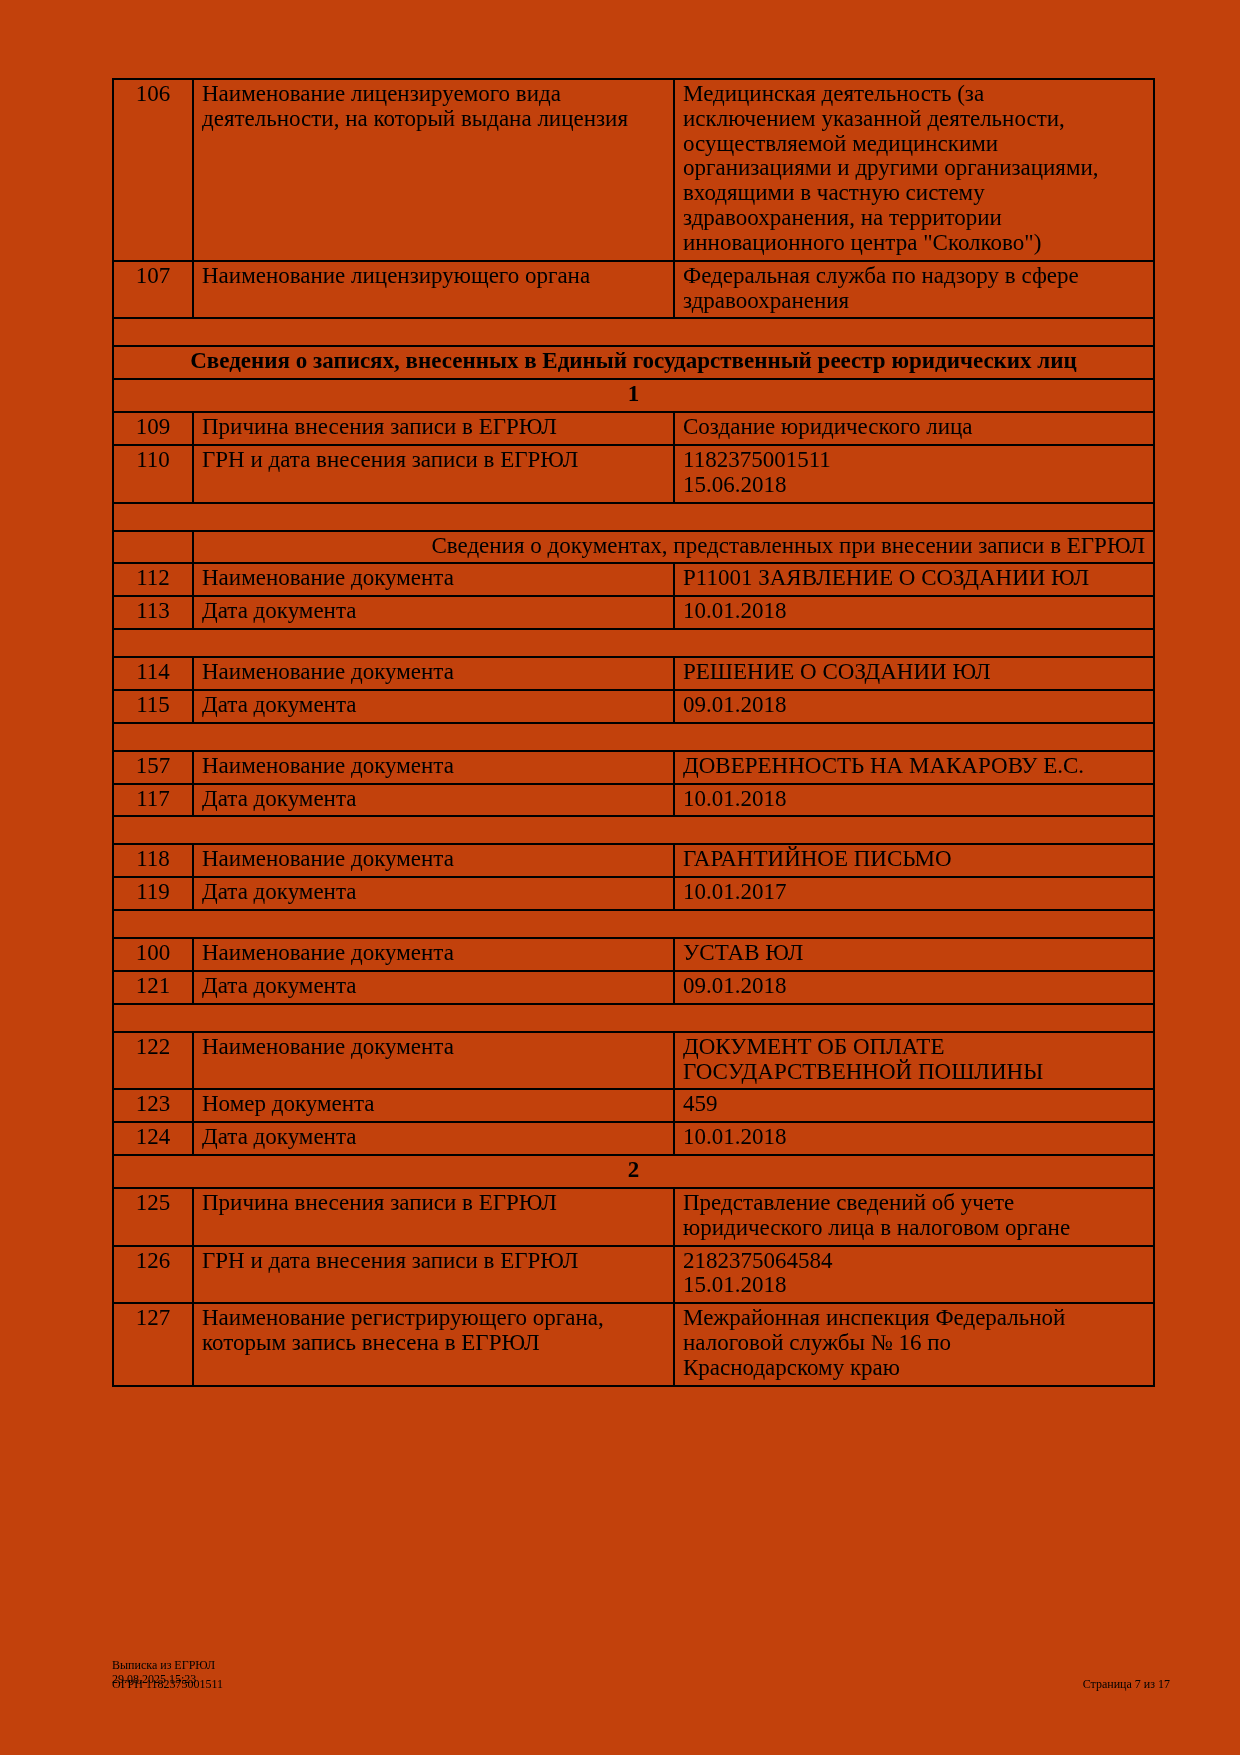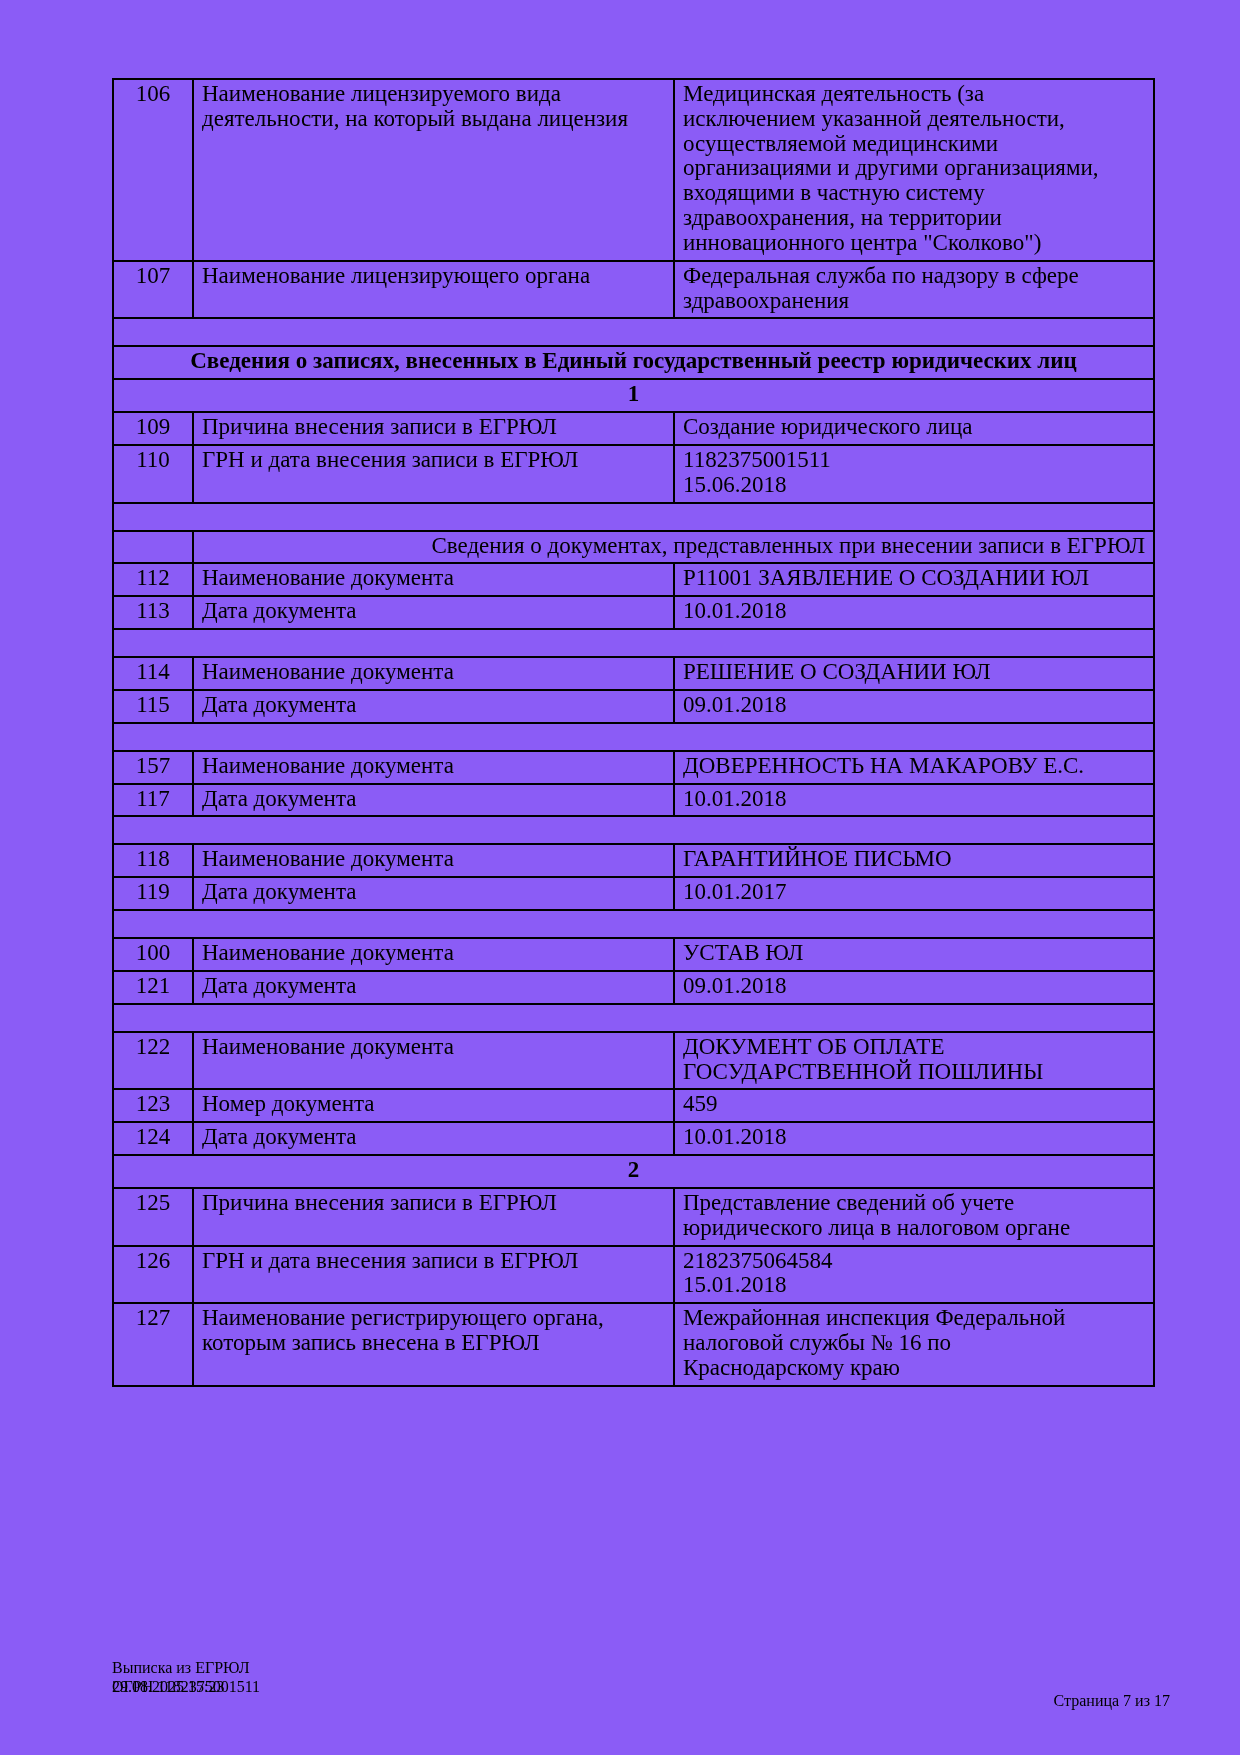--- a/index.html
+++ b/index.html
@@ -1,20 +1,20 @@
 <!DOCTYPE html>
 <html><head>
 <meta charset="utf-8">
 <style>
   html, body { margin: 0; padding: 0; background: #ffffff; }
   .page {
     position: relative;
     width: 1240px;
     height: 1755px;
-    background: #8b5cf6;
+    background: #c2410c;
     color: #000000;
     font-family: "Liberation Serif", "DejaVu Serif", serif;
     overflow: hidden;
   }
   table.doc-table {
     position: absolute;
     left: 112px;
     top: 78px;
     width: 1041px;
     border-collapse: collapse;
@@ -36,35 +36,35 @@
   td.num { text-align: center; padding-left: 2px; padding-right: 2px; }
   td.spacer { height: 26px; padding: 0; }
   td.section { font-weight: bold; text-align: center; }
   td.group { font-weight: bold; text-align: center; }
   td.subheader { text-align: right; }
   .footer {
     position: absolute;
     left: 112px;
     top: 1658px;
     width: 1058px;
-    font-size: 16px;
+    font-size: 12px;
     line-height: 1.2;
   }
   .footer-left div { white-space: nowrap; }
   .footer-center {
     position: absolute;
     left: 0;
     top: 19px;
     width: 100%;
     text-align: left;
   }
   .footer-right {
     position: absolute;
     right: 0;
-    top: 33px;
+    top: 19px;
     white-space: nowrap;
     margin-left: 48px;
   }
 </style>
 </head>
 <body>
 
 <div class="page">
 
   <table class="doc-table">

